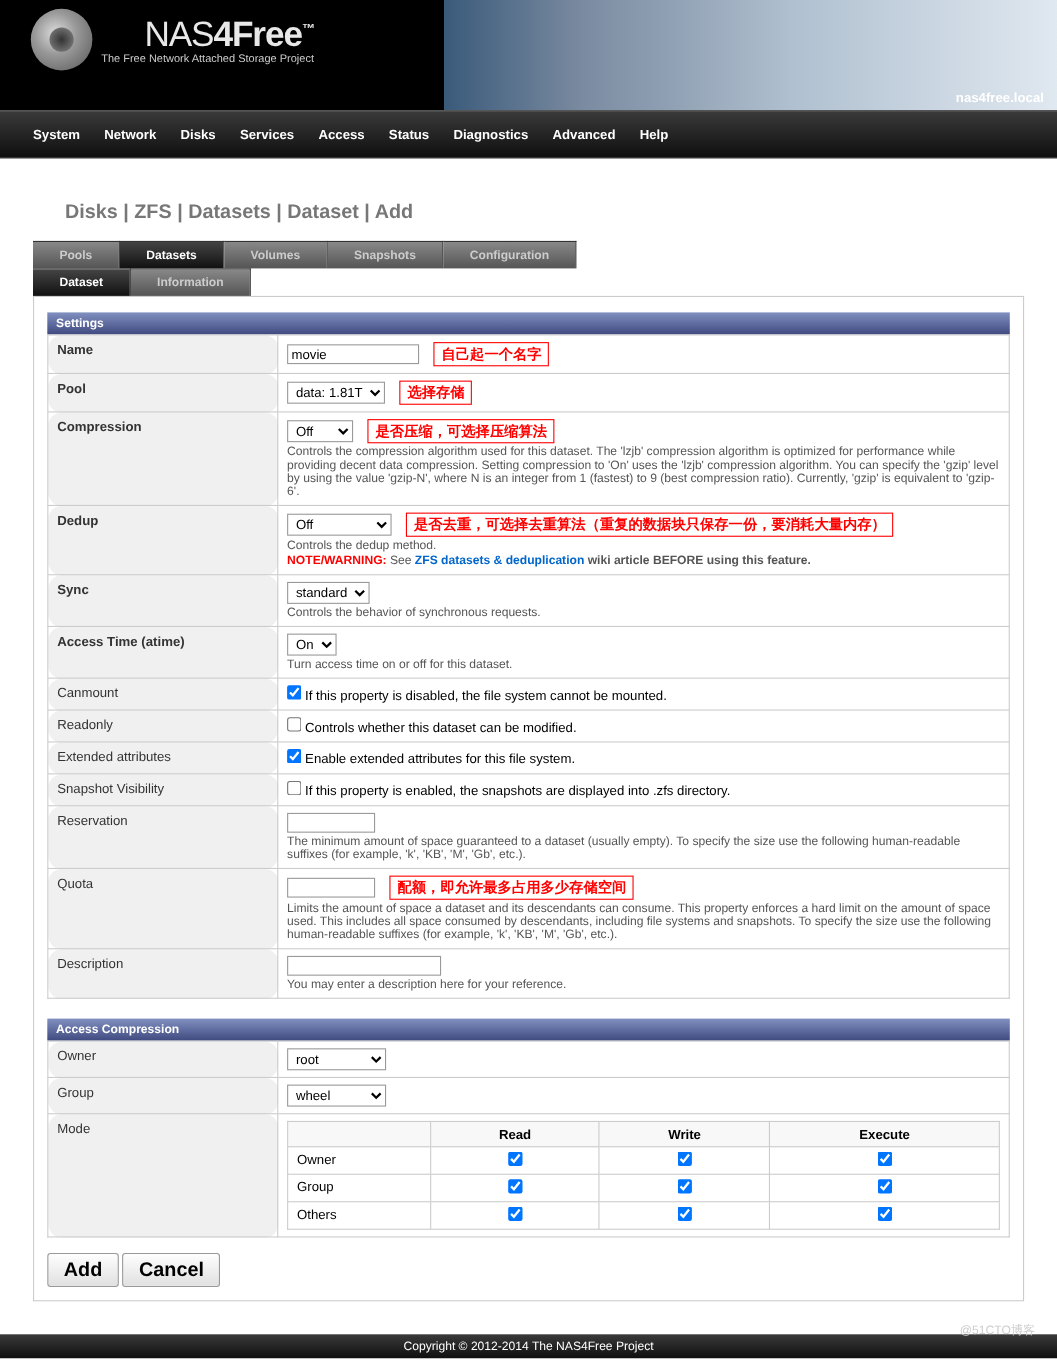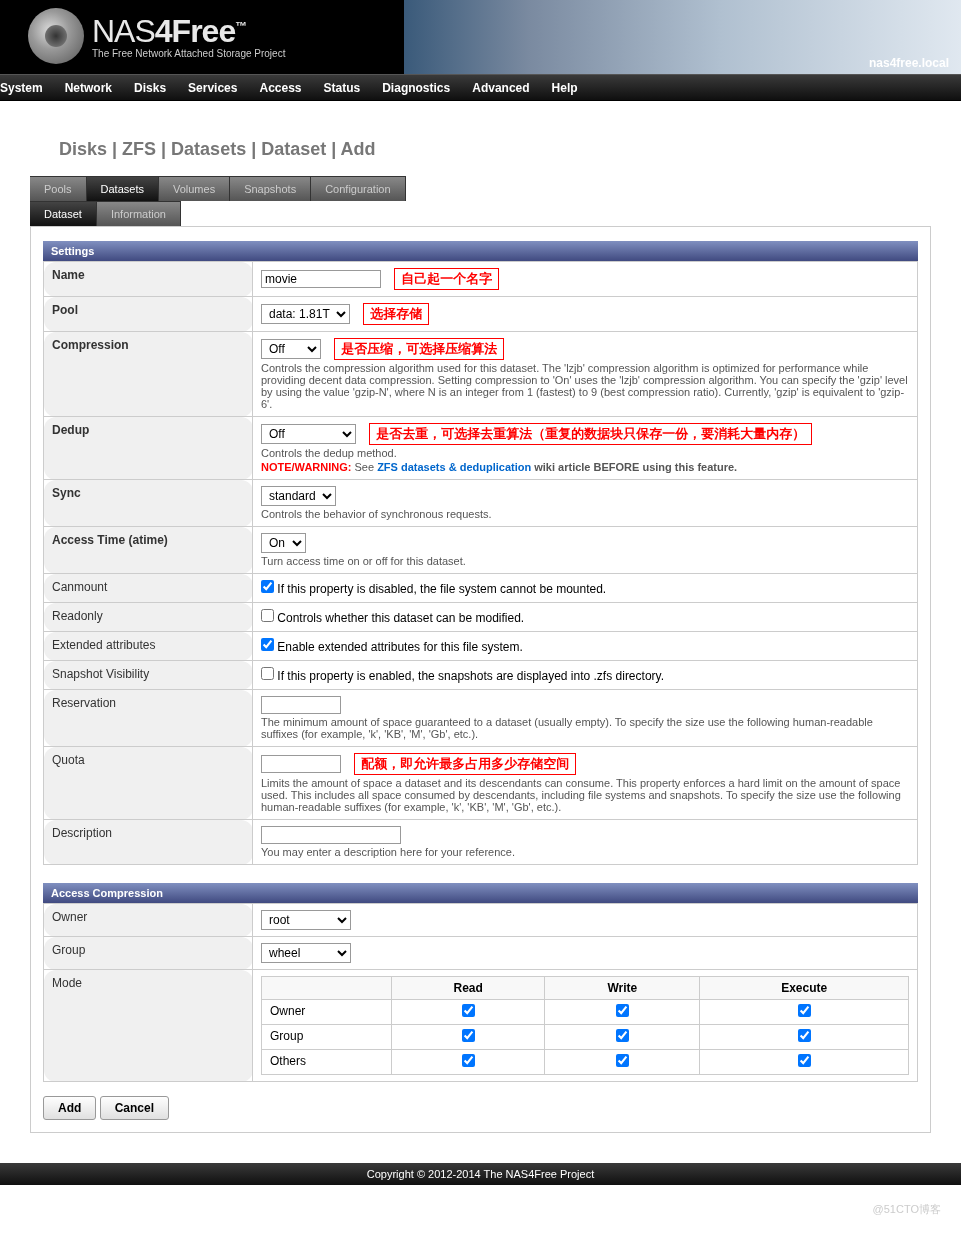--- a/index.html
+++ b/index.html
@@ -1,51 +1,51 @@
 <!DOCTYPE html>
 <html><head>
 <meta charset="utf-8">
 <style>
 * { box-sizing: border-box; margin: 0; padding: 0; }
 body { font-family: Verdana, Arial, sans-serif; font-size: 12px; background: #fff; width: 961px; }
-.header { height: 74px; background: linear-gradient(to right, #000 0%, #000 42%, #3a5a7a 42%, #7a8aa0 55%, #b0c0d0 75%, #e0e8f0 100%); position: relative; }
+.header { height: 100px; background: linear-gradient(to right, #000 0%, #000 42%, #3a5a7a 42%, #7a8aa0 55%, #b0c0d0 75%, #e0e8f0 100%); position: relative; text-align: right; }
 .logo-area { display: flex; align-items: center; padding: 8px 20px 0 28px; }
 .logo-circle { width: 56px; height: 56px; border-radius: 50%; background: radial-gradient(circle at 40% 40%, #ddd 0%, #999 40%, #555 100%); position: relative; margin-right: 8px; }
 .logo-circle::before { content: ""; position: absolute; width: 22px; height: 22px; border-radius: 50%; background: radial-gradient(circle, #333 0%, #888 100%); top: 17px; left: 17px; }
 .logo-text { color: #e8e8e8; }
 .logo-main { font-size: 32px; font-weight: bold; letter-spacing: -1px; }
 .logo-nas { font-weight: normal; }
 .logo-tag { font-size: 10px; color: #ccc; margin-top: -2px; }
 .hostname { position: absolute; right: 12px; bottom: 4px; color: #fff; font-weight: bold; font-size: 12px; }
-.topnav { background: linear-gradient(to bottom, #3a3a3a 0%, #0f0f0f 100%); height: 27px; border-top: 1px solid #555; border-bottom: 1px solid #000; display: flex; align-items: center; }
+.topnav { background: linear-gradient(to bottom, #3a3a3a 0%, #0f0f0f 100%); height: 44px; border-top: 1px solid #555; border-bottom: 1px solid #000; display: flex; align-items: center; padding-left: 30px; }
 .topnav a { color: #fff; font-weight: bold; font-size: 12px; margin-right: 22px; text-decoration: none; }
 .content { padding: 38px 30px 20px 30px; }
 .breadcrumb { font-size: 18px; font-weight: bold; color: #777; margin-bottom: 16px; margin-left: 29px; }
 .tabs-row { display: flex; }
-.tab, .subtab { background: linear-gradient(to bottom, #888 0%, #555 100%); color: #ccc; font-size: 11px; font-weight: normal; padding: 6px 14px; border-right: 1px solid #333; border-top: 1px solid #333; cursor: pointer; }
+.tab, .subtab { background: linear-gradient(to bottom, #888 0%, #555 100%); color: #ccc; font-size: 11px; font-weight: bold; padding: 6px 24px; border-right: 1px solid #333; border-top: 1px solid #333; cursor: pointer; }
 .tab.active, .subtab.active { background: linear-gradient(to bottom, #444 0%, #111 100%); color: #fff; }
 .subtabs-row { display: flex; margin-bottom: 0; }
 .form-wrap { border: 1px solid #ccc; background: #fff; padding: 14px 12px 12px 12px; }
 .section-header { background: linear-gradient(to bottom, #8090c0 0%, #404a80 100%); color: #fff; font-weight: bold; font-size: 11px; padding: 4px 8px; }
 .settings-table { width: 100%; border-collapse: collapse; }
 .settings-table td { border: 1px solid #ccc; padding: 6px 8px; vertical-align: top; font-size: 12px; }
 .settings-table td.label { width: 209px; background: #f0f0f0; color: #333; font-weight: normal; border-radius: 12px; }
 .settings-table td.label.bold { font-weight: bold; }
 .help-text { color: #555; font-size: 11px; margin-top: 2px; }
 .annotation { color: #f00; font-weight: bold; border: 1px solid #f00; padding: 1px 6px; display: inline-block; font-size: 13px; margin-left: 10px; }
 .warning-note { color: #f00; font-weight: bold; }
 .link { color: #06c; text-decoration: none; font-weight: bold; }
 input[type="text"], select { font-size: 12px; padding: 1px 3px; border: 1px solid #999; background: #fff; }
 .mode-table { width: 100%; border-collapse: collapse; }
 .mode-table th, .mode-table td { border: 1px solid #ccc; padding: 4px 8px; font-size: 12px; }
 .mode-table th { background: #f8f8f8; font-weight: bold; text-align: center; }
 .mode-table td { text-align: center; }
 .mode-table td:first-child { text-align: left; width: 130px; }
 .buttons-row { margin-top: 14px; }
-.btn { background: linear-gradient(to bottom, #fefefe, #e0e0e0); border: 1px solid #999; padding: 4px 14px; font-size: 12px; font-weight: bold; cursor: pointer; border-radius: 3px; }
+.btn { background: linear-gradient(to bottom, #fefefe, #e0e0e0); border: 1px solid #999; padding: 4px 14px; font-size: 18px; font-weight: bold; cursor: pointer; border-radius: 3px; }
 .footer { background: linear-gradient(to bottom, #3a3a3a, #0f0f0f); color: #fff; text-align: center; font-size: 11px; padding: 5px 0; margin-top: 10px; }
 .watermark { position: absolute; right: 20px; bottom: 28px; color: #ccc; font-size: 11px; }
 .spacer { height: 18px; }
 </style>
 </head>
 <body>
 
 <div class="header">
   <div class="logo-area">
     <div class="logo-circle"></div>

